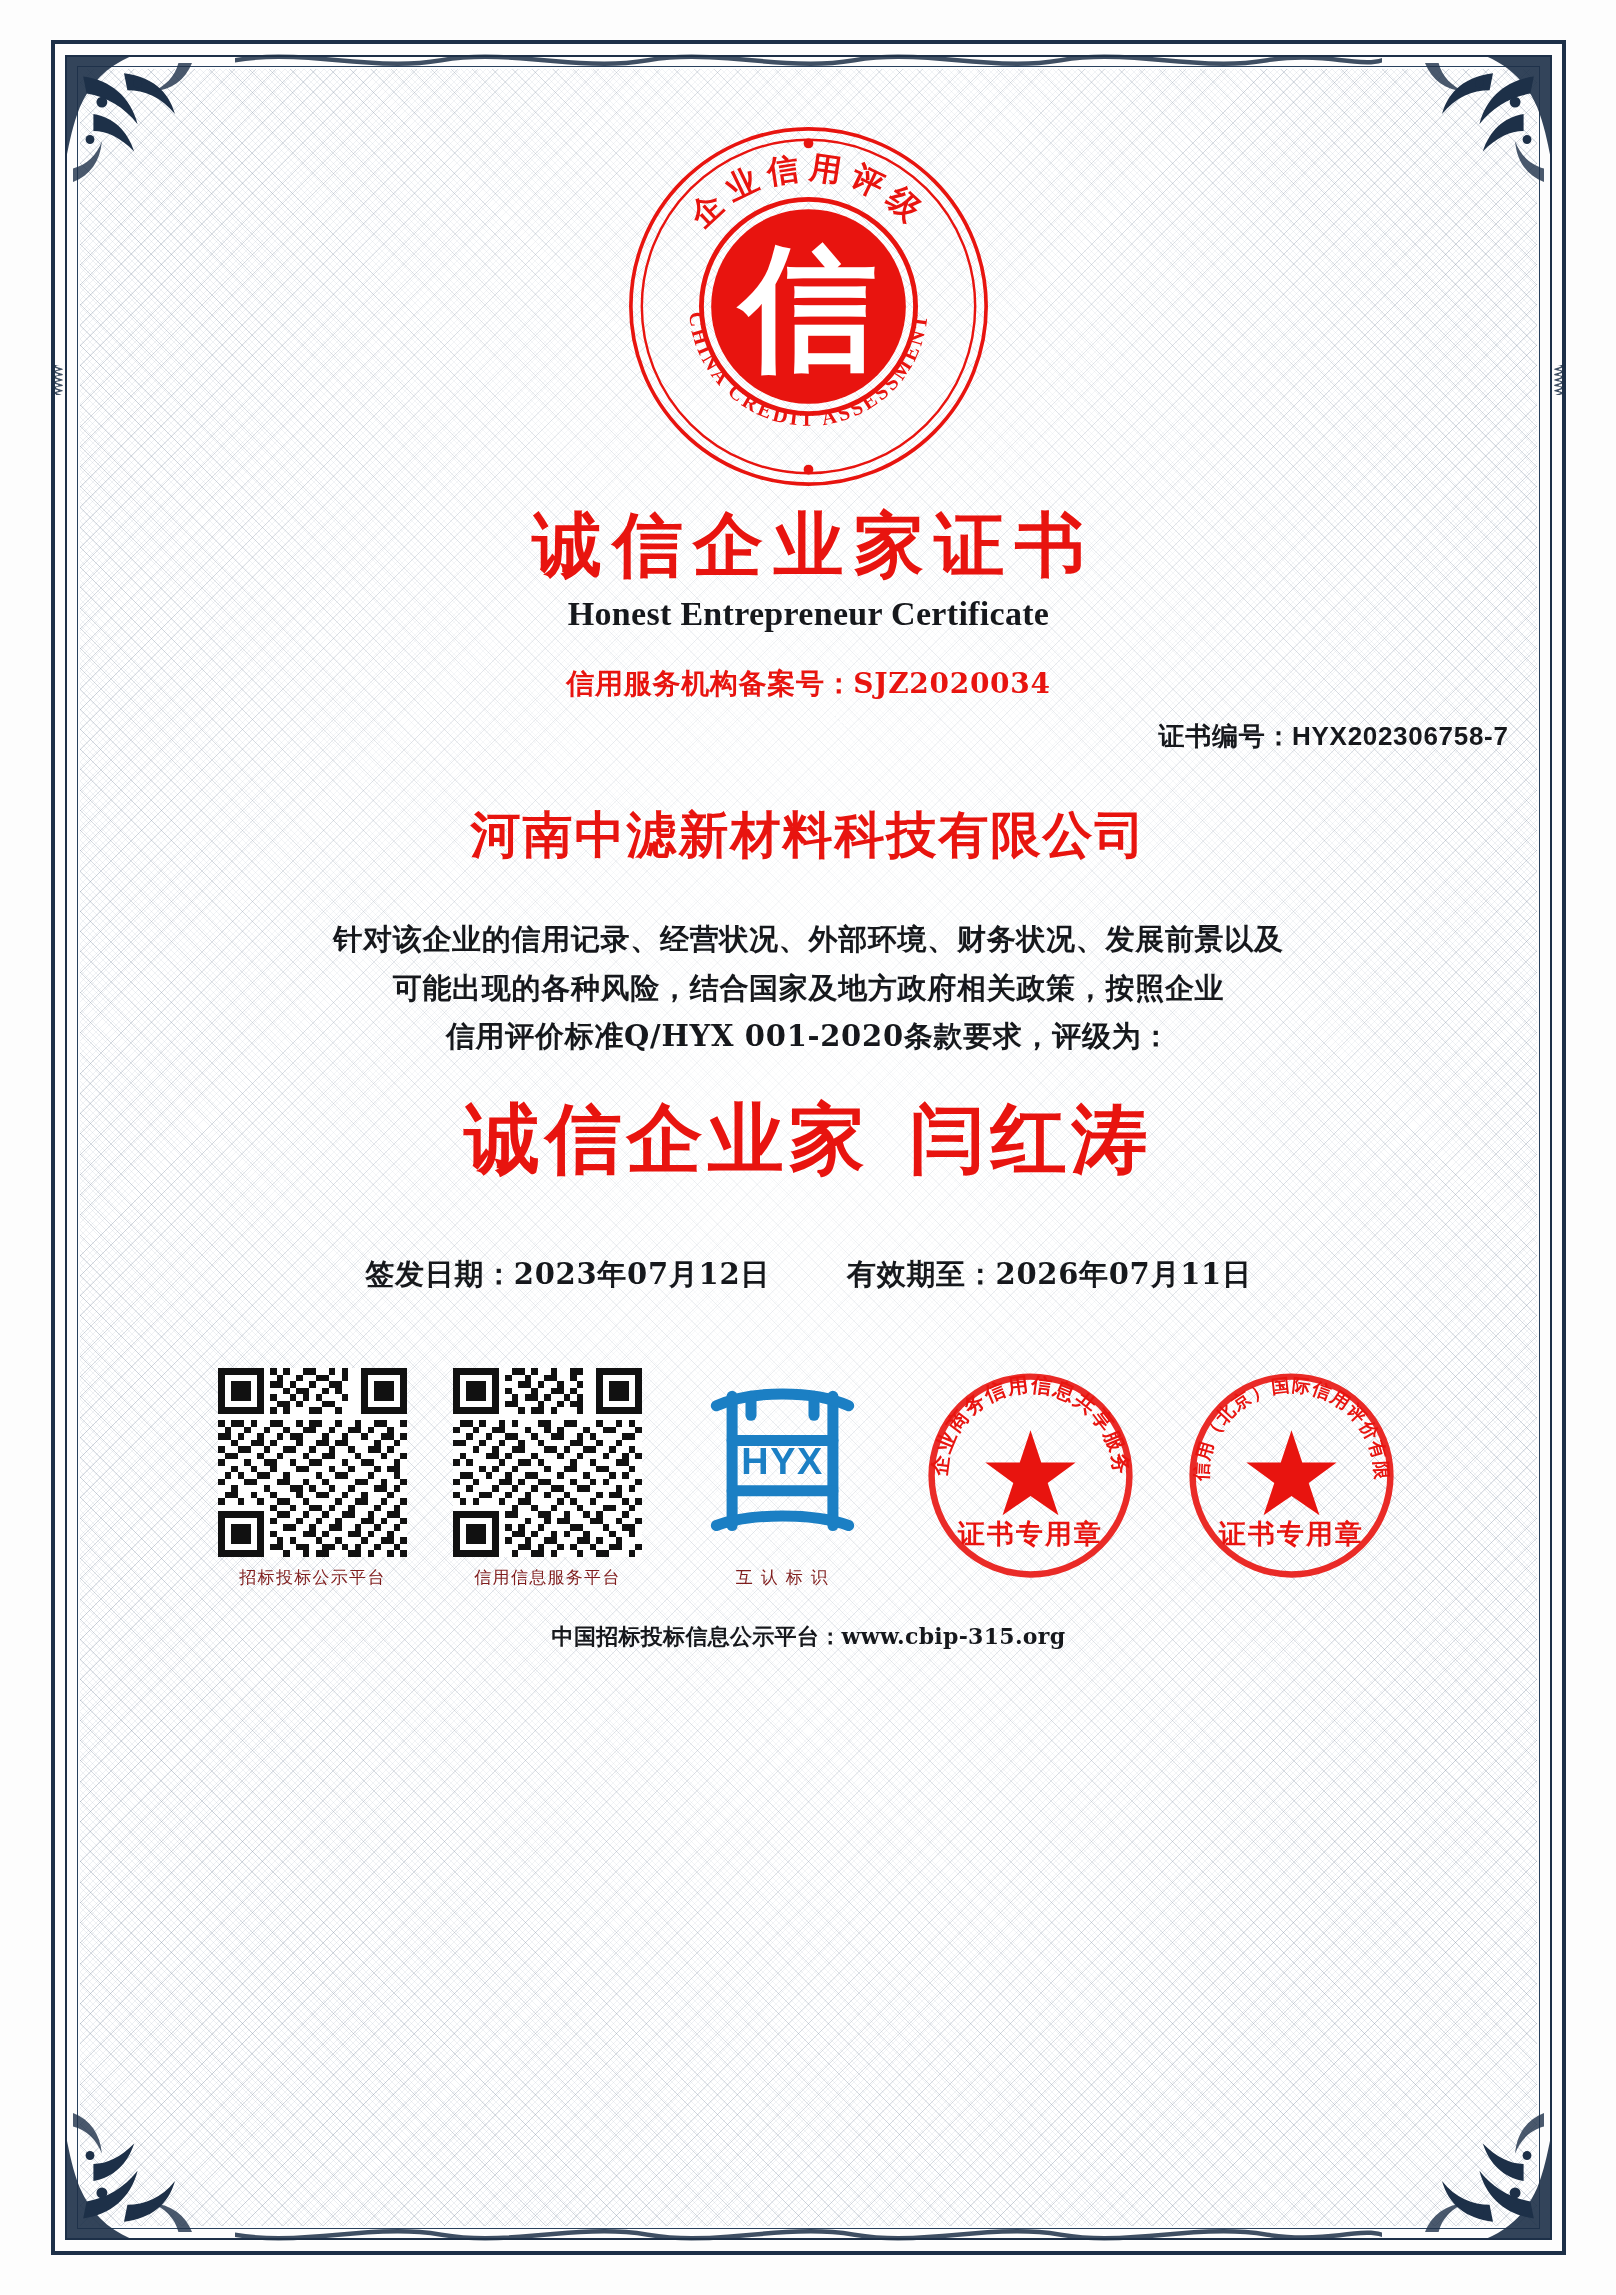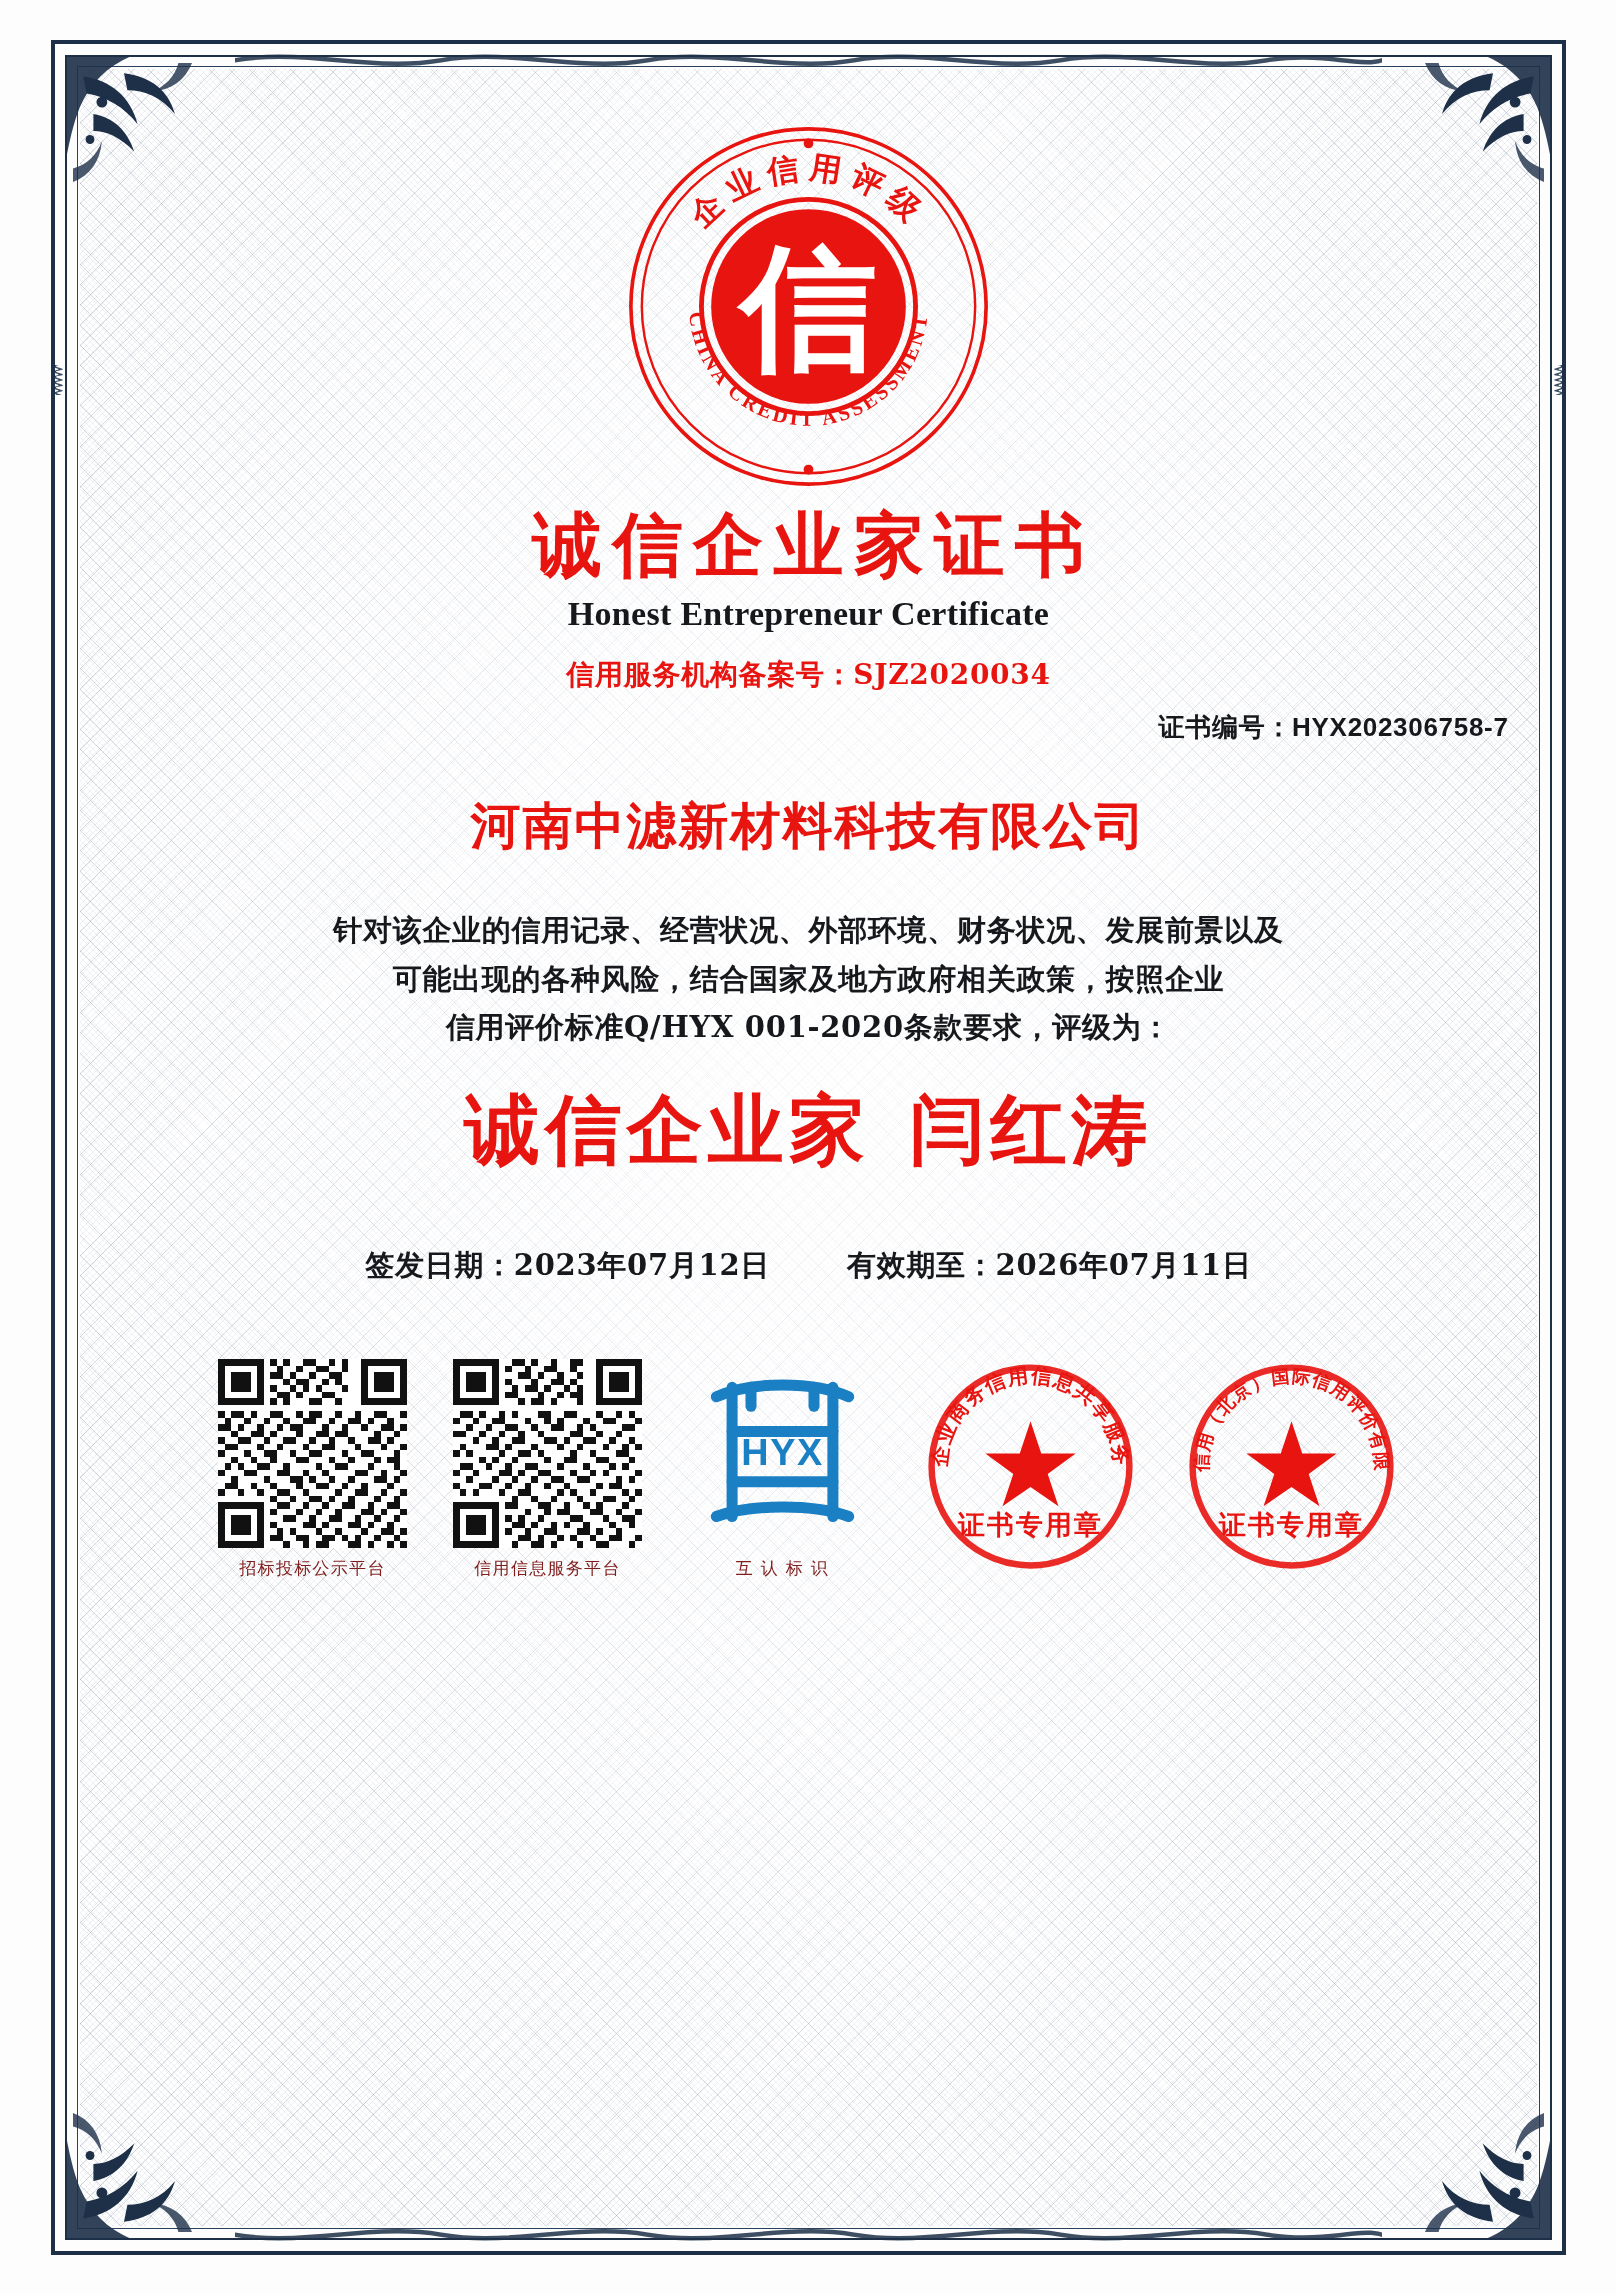--- a/index.html
+++ b/index.html
@@ -128,21 +128,21 @@
   }
   .title-en {
     margin-top: 10.4px;
     font-family: "Liberation Serif", serif;
     font-size: 34px;
     font-weight: bold;
     color: #16181c;
     letter-spacing: 0.3px;
   }
   .reg-no {
-    margin-top: 23px;
+    margin-top: 32px;
     font-family: "DejaVu Serif", serif;
     font-size: 28px;
     font-weight: bold;
     color: #e8140f;
     letter-spacing: 0.7px;
   }
   .cert-no {
     margin-top: 16px;
     text-align: right;
     padding-right: 10.4px;
@@ -854,17 +854,18 @@
             </text>
             <polygon fill="#e8140f" points="100,58 110,88 142,88 116,107 126,137 100,119 74,137 84,107 58,88 90,88"></polygon>
             <text x="100" y="163" text-anchor="middle" font-family="'DejaVu Sans', sans-serif" font-size="25" font-weight="bold" fill="#e8140f" letter-spacing="2">证书专用章</text>
           </svg>
         </div>
       </div>
 
     </div>
 
     <div class="footer">
+      <div>中国招标投标信息公示平台：www.cbip-315.org</div>
     </div>
 
   </div>
 </div>
 
 
 </body></html>

